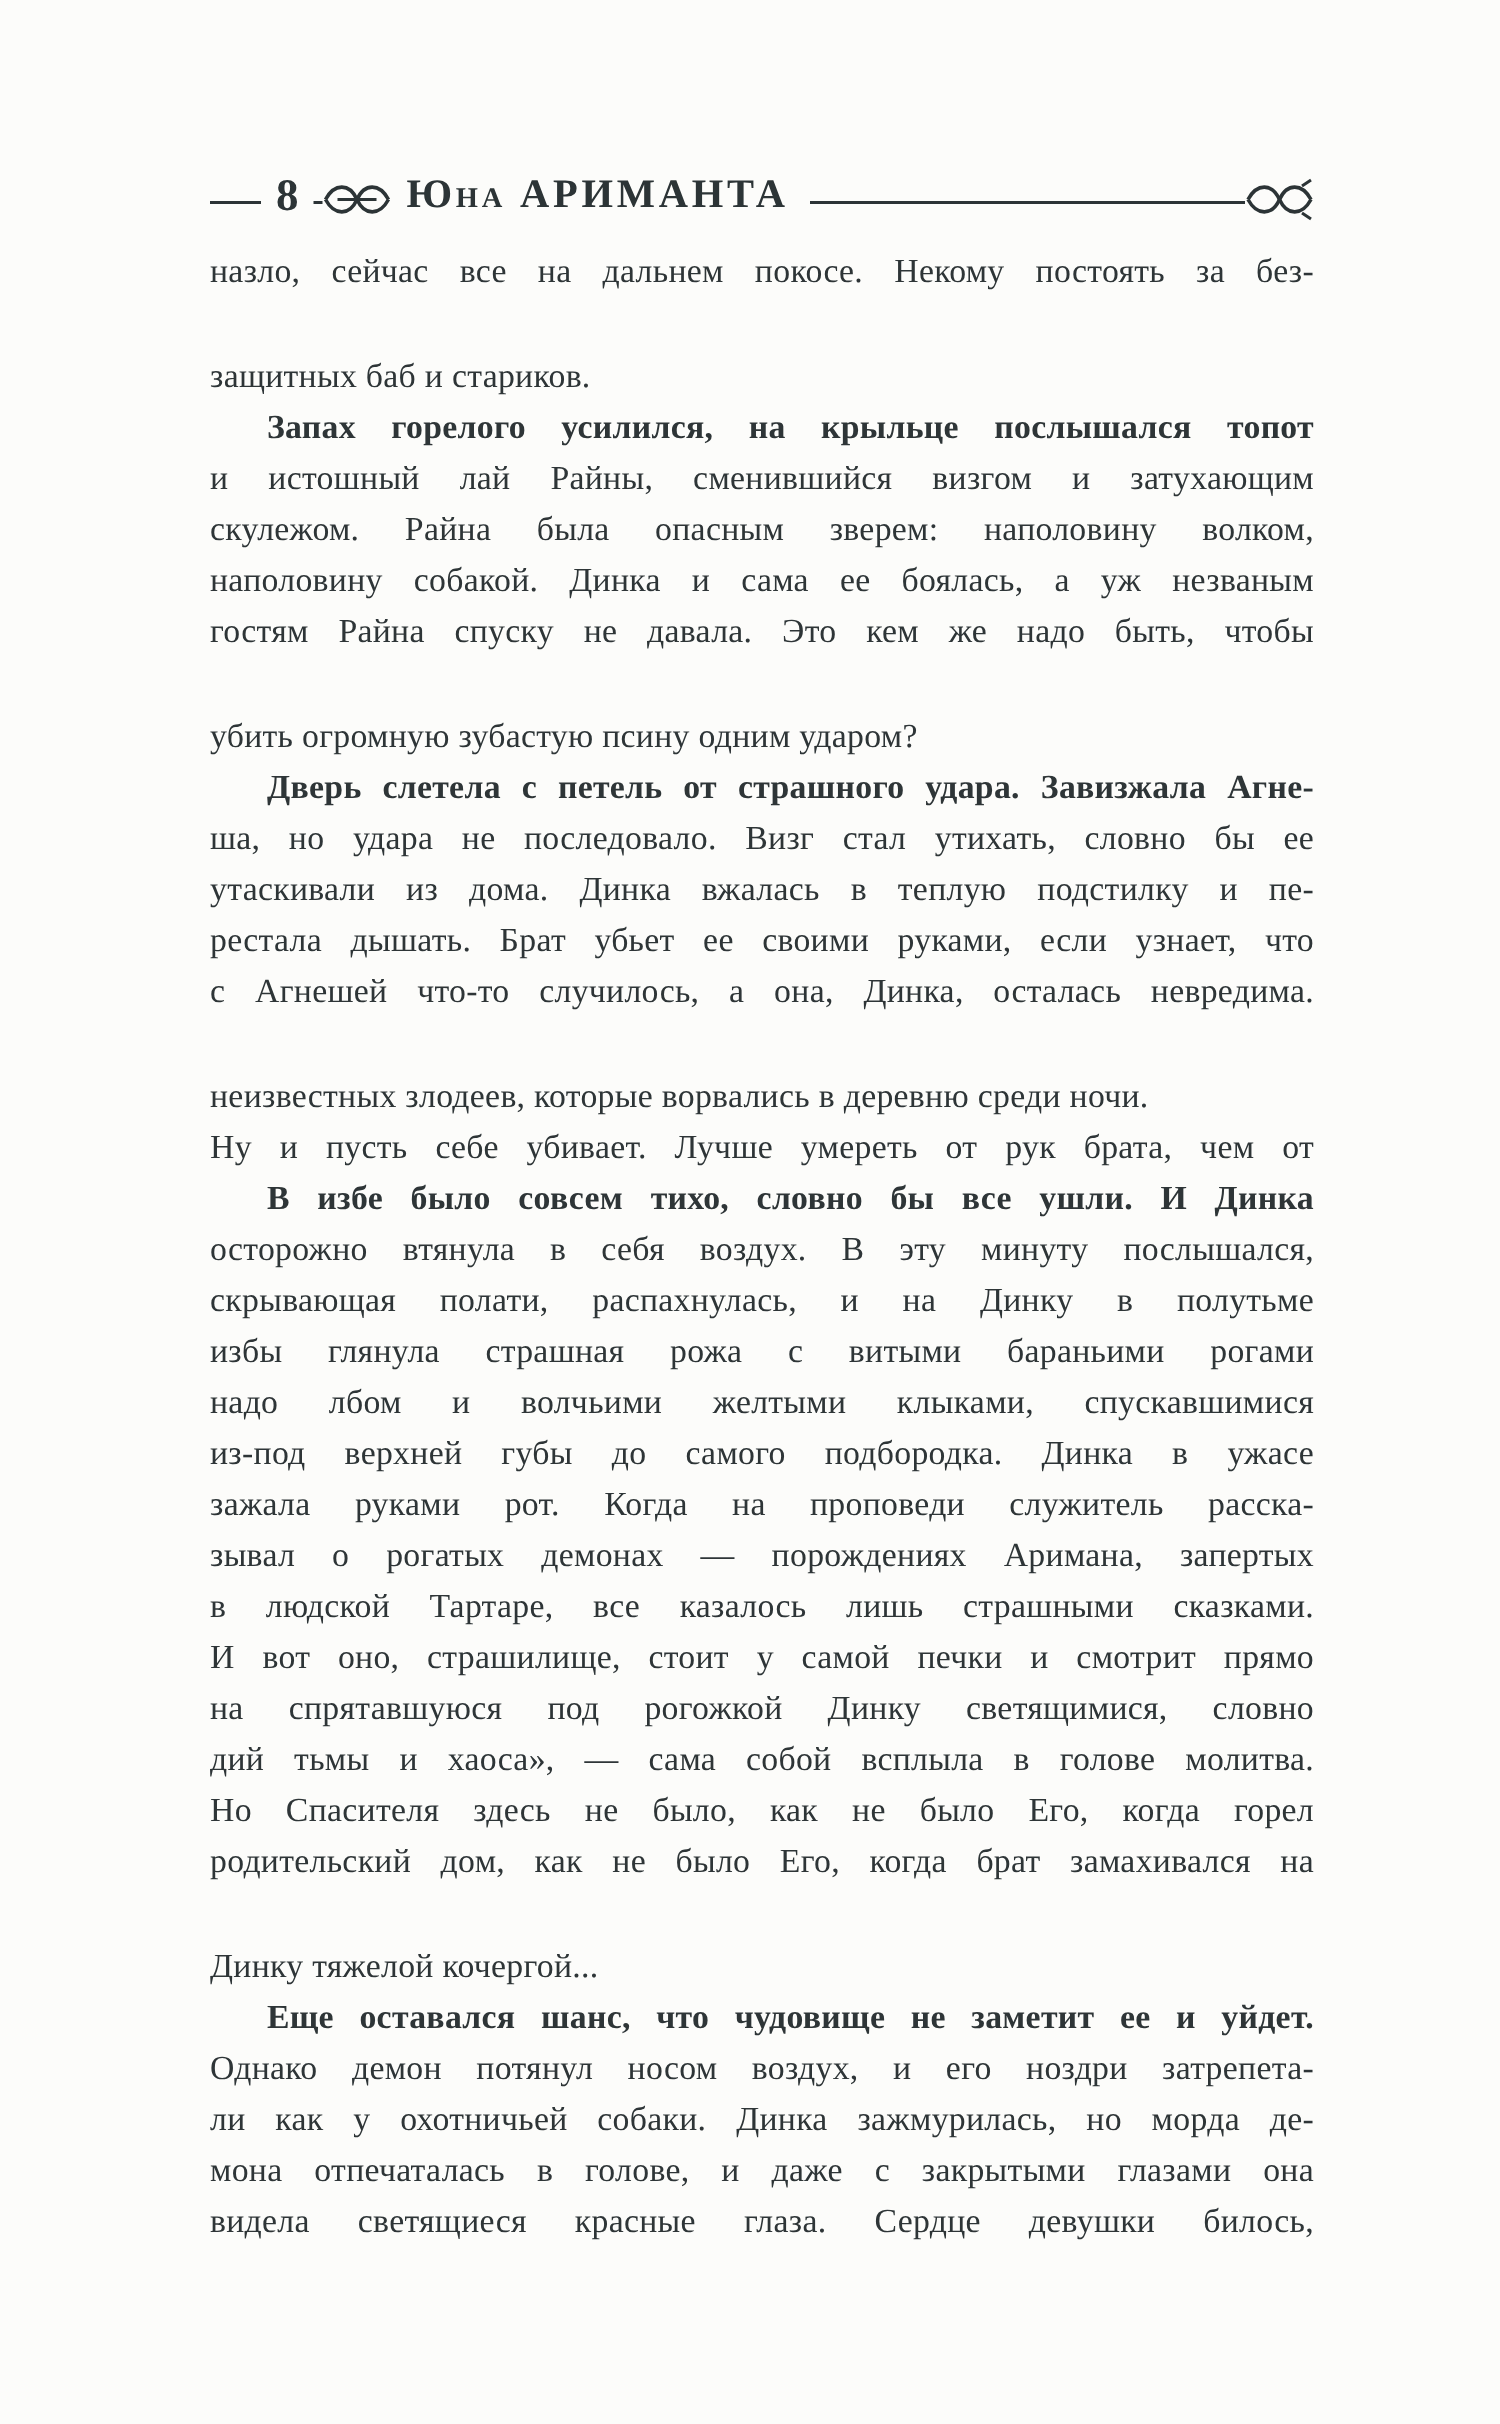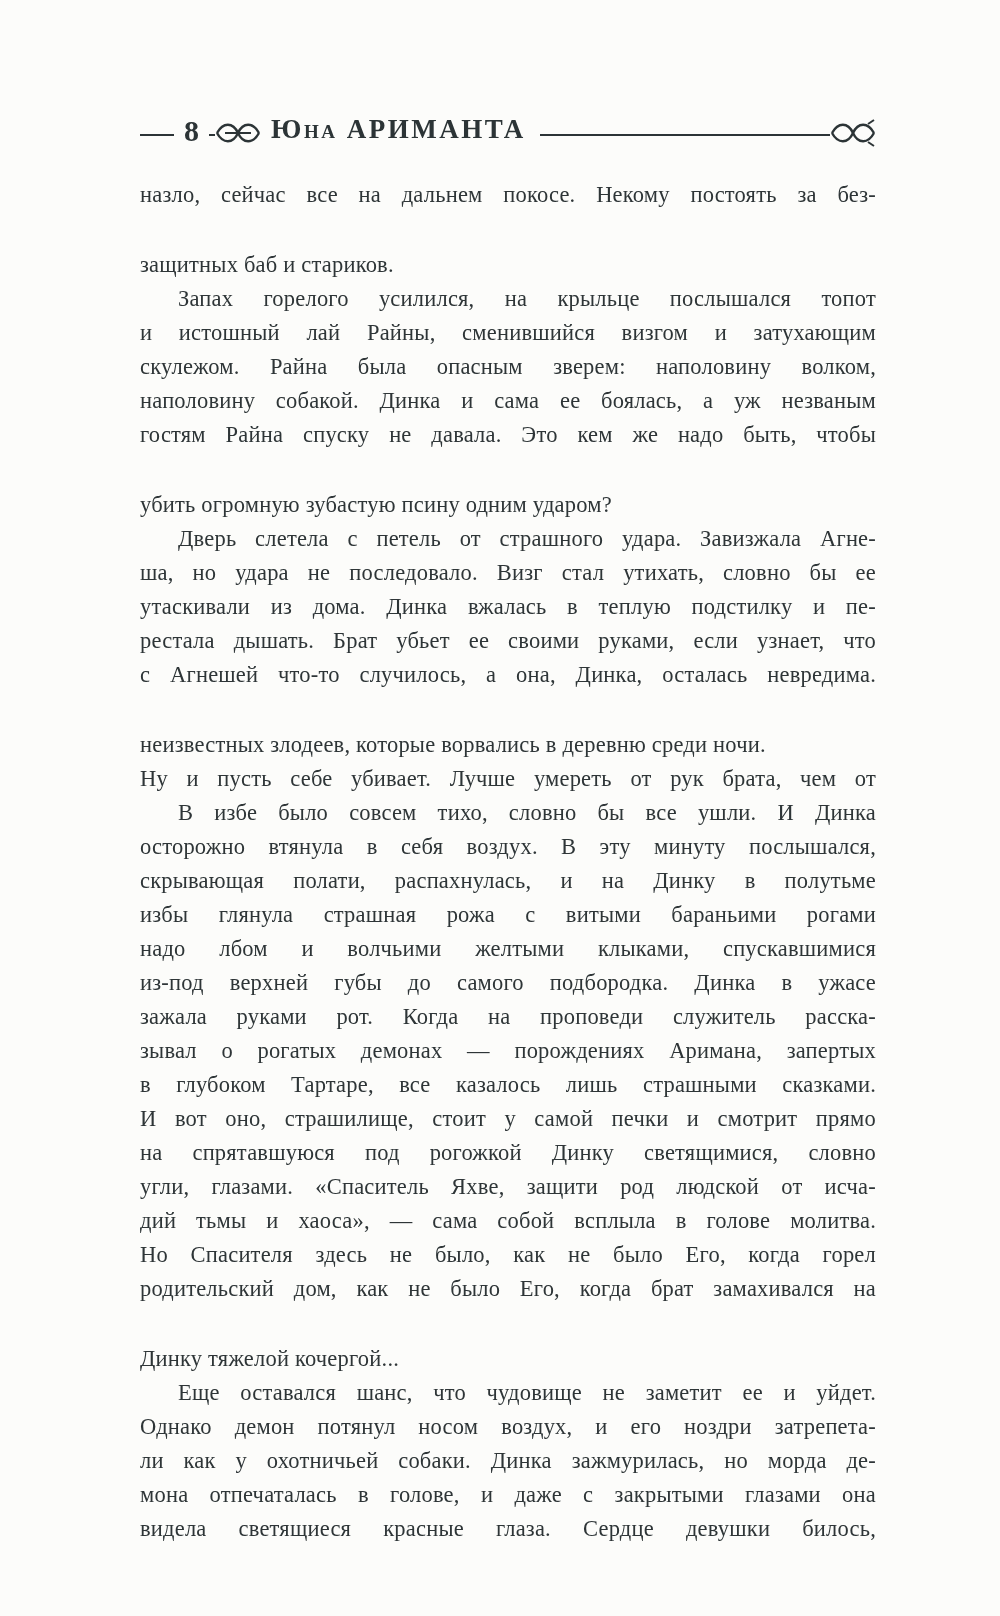--- a/index.html
+++ b/index.html
@@ -55,34 +55,34 @@
     font-weight: bold;
     letter-spacing: 2.5px;
     font-variant-caps: small-caps;
     padding: 0 14px 0 10px;
     margin-top: 2px;
     white-space: nowrap;
   }
   
   .text-block {
     position: absolute;
-    top: 178px;
+    top: 164px;
     left: 140px;
     width: 736px;
   }
   .paragraph { margin: 0; }
   .line {
     font-size: 22.5px;
     line-height: 34px;
     letter-spacing: 0.2px;
     text-align: justify;
     text-align-last: justify;
     white-space: normal;
   }
-  .line.indent { padding-left: 38px; }
+  .line.indent { padding-left: 38px; font-weight: bold; }
   .line.para-end { text-align-last: left; margin-top: 36px; }
 </style>
 </head>
 <body>
 
 <div class="page">
 
   <div class="running-head">
     <div class="rule-seg s1"></div>
     <div class="page-number">8</div>
@@ -125,24 +125,23 @@
       </div>
       <div class="paragraph">
         <div class="line indent">В избе было совсем тихо, словно бы все ушли. И Динка</div>
         <div class="line">осторожно втянула в себя воздух. В эту минуту послышался,</div>
         <div class="line">скрывающая полати, распахнулась, и на Динку в полутьме</div>
         <div class="line">избы глянула страшная рожа с витыми бараньими рогами</div>
         <div class="line">надо лбом и волчьими желтыми клыками, спускавшимися</div>
         <div class="line">из-под верхней губы до самого подбородка. Динка в ужасе</div>
         <div class="line">зажала руками рот. Когда на проповеди служитель расска-</div>
         <div class="line">зывал о рогатых демонах — порождениях Аримана, запертых</div>
-        <div class="line">в глубоком Тартаре, все казалось лишь страшными сказками.</div>
+        <div class="line">в людской Тартаре, все казалось лишь страшными сказками.</div>
         <div class="line">И вот оно, страшилище, стоит у самой печки и смотрит прямо</div>
         <div class="line">на спрятавшуюся под рогожкой Динку светящимися, словно</div>
-        <div class="line">угли, глазами. «Спаситель Яхве, защити род людской от исча-</div>
         <div class="line">дий тьмы и хаоса», — сама собой всплыла в голове молитва.</div>
         <div class="line">Но Спасителя здесь не было, как не было Его, когда горел</div>
         <div class="line">родительский дом, как не было Его, когда брат замахивался на</div>
         <div class="line para-end">Динку тяжелой кочергой...</div>
       </div>
       <div class="paragraph">
         <div class="line indent">Еще оставался шанс, что чудовище не заметит ее и уйдет.</div>
         <div class="line">Однако демон потянул носом воздух, и его ноздри затрепета-</div>
         <div class="line">ли как у охотничьей собаки. Динка зажмурилась, но морда де-</div>
         <div class="line">мона отпечаталась в голове, и даже с закрытыми глазами она</div>

